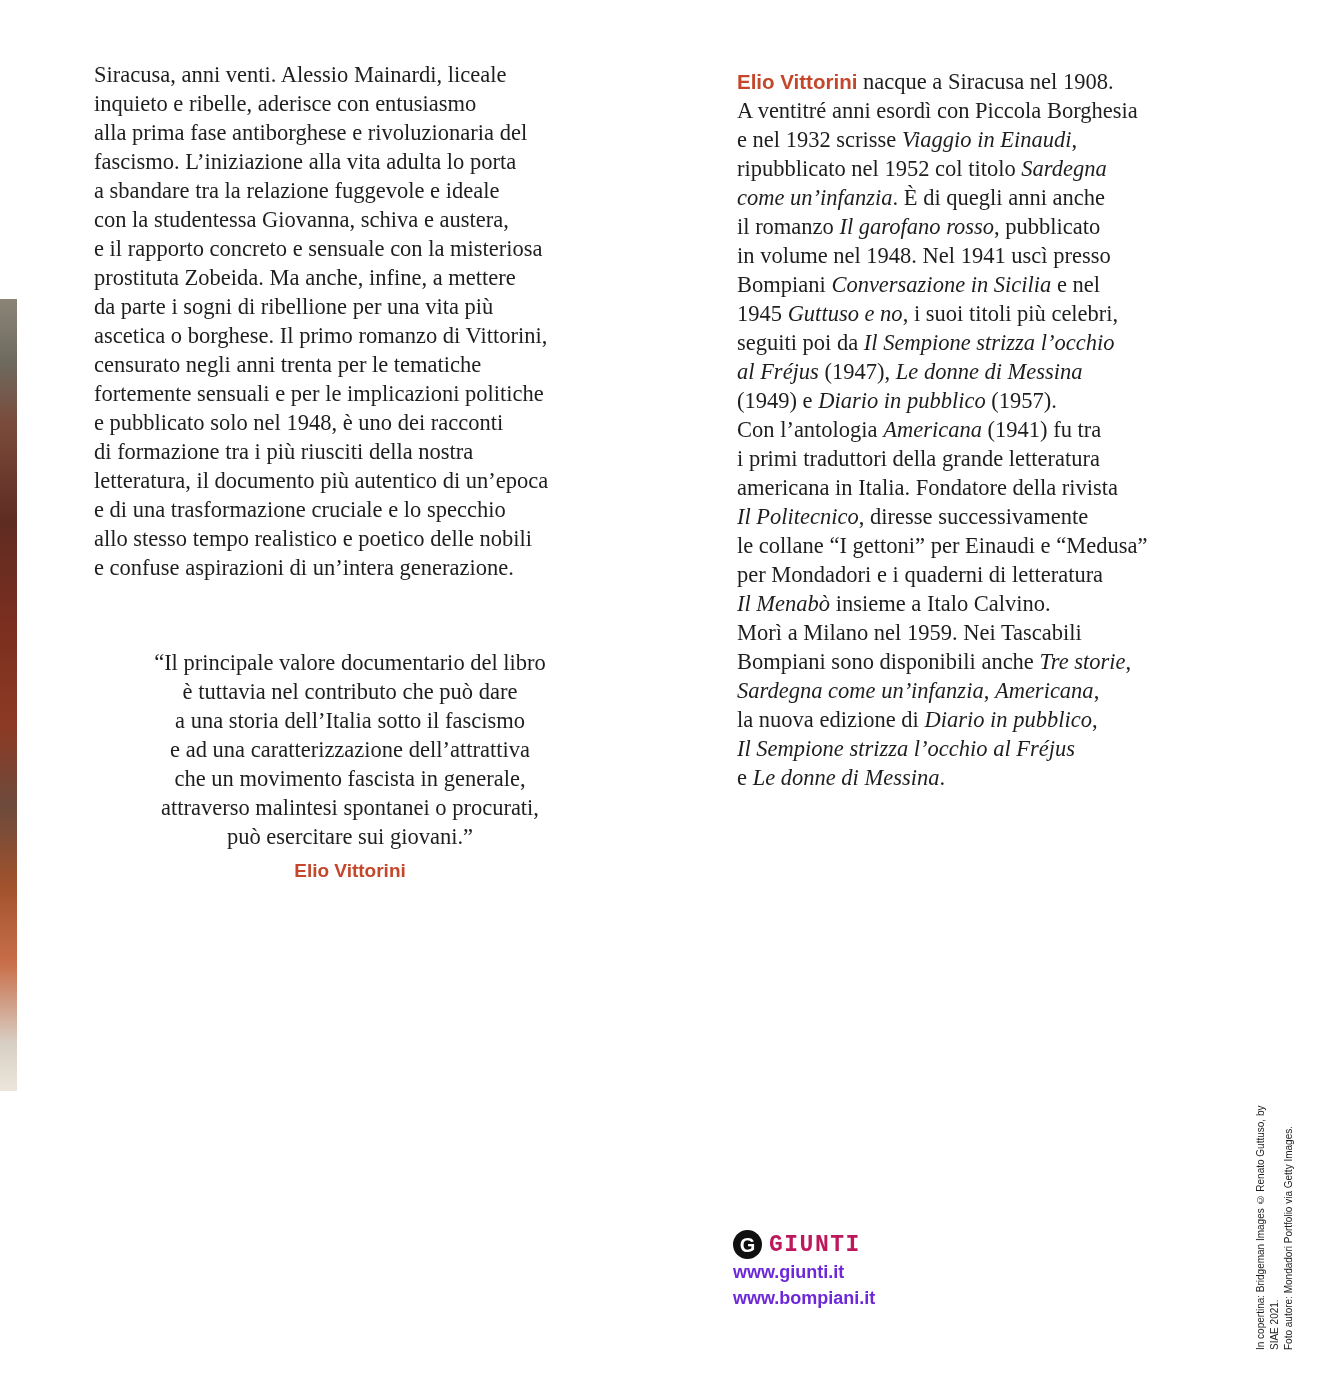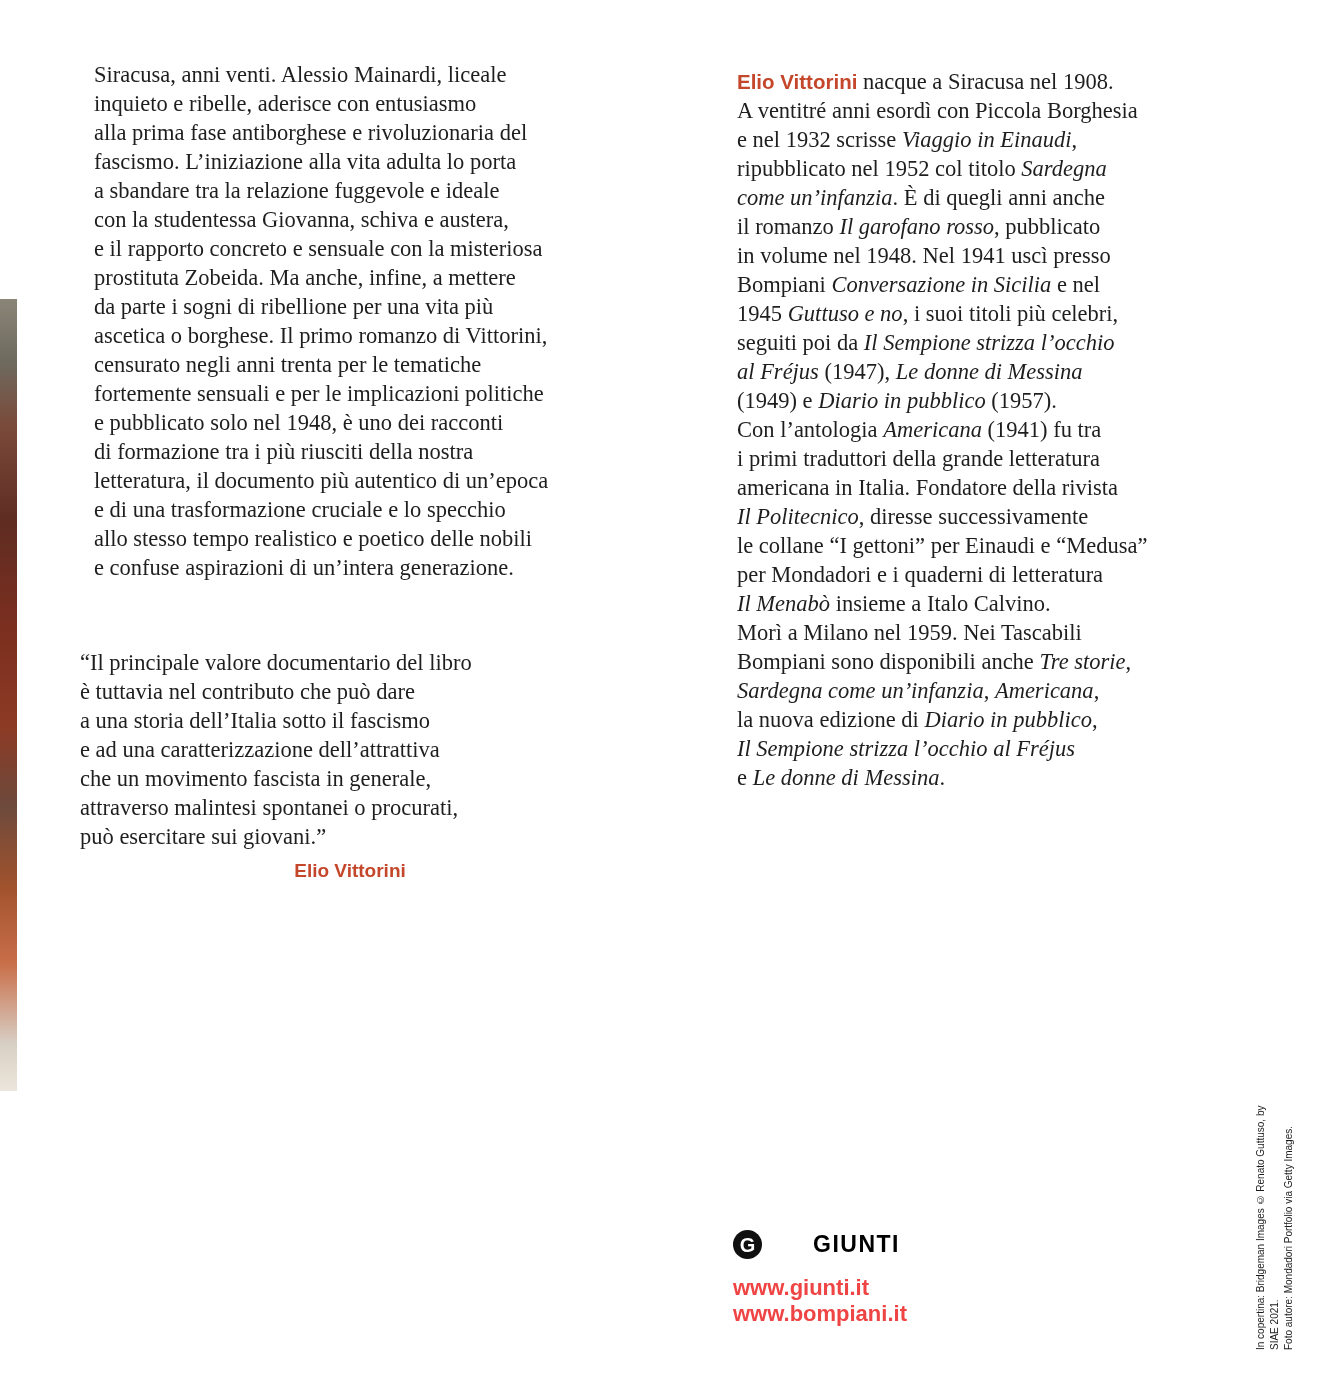--- a/index.html
+++ b/index.html
@@ -27,20 +27,21 @@
     position: absolute;
     left: 94px; top: 60px; width: 540px;
     font-size: 22.5px; line-height: 29px;
     white-space: pre-line;
   }
 
   .pull-quote {
     position: absolute;
     left: 80px; top: 648px; width: 540px;
     font-size: 22.5px; line-height: 29px;
+    text-align: center;
     white-space: pre-line;
   }
   .quote-author {
     position: absolute;
     left: 80px; top: 860px; width: 540px;
     text-align: center;
     font-family: "Liberation Sans", sans-serif;
     font-weight: bold;
     font-size: 19px;
     color: var(--accent, #c4472b);
@@ -69,29 +70,28 @@
   .logo-row { display: flex; align-items: center; gap: 7px; }
   .logo-circle {
     width: 29px; height: 29px; border-radius: 50%;
     background: #101010; color: #ffffff;
     display: flex; align-items: center; justify-content: center;
     font-family: "Liberation Sans", sans-serif;
     font-weight: bold; font-size: 20px;
     line-height: 1;
   }
   .logo-word {
-    font-family: Liberation Sans, sans-serif;
+    font-family: Liberation Mono, monospace;
     font-weight: bold; font-size: 23px;
-    letter-spacing: 1.5px; color: #000000; margin-left: 44px;
+    letter-spacing: 1.5px; color: #be185d;
   }
   .urls {
-    margin-top: 16px;
     font-family: "Liberation Sans", sans-serif;
-    font-weight: bold; font-size: 22px;
-    line-height: 26px; color: #ef4444;
+    font-weight: bold; font-size: 18px;
+    line-height: 26px; color: #6d28d9;
   }
 
   .credits {
     position: absolute;
     left: 1254px; top: 1082px;
     height: 268px;
     writing-mode: vertical-rl;
     transform: rotate(180deg);
     white-space: pre-line;
     font-family: "Liberation Sans", sans-serif;

